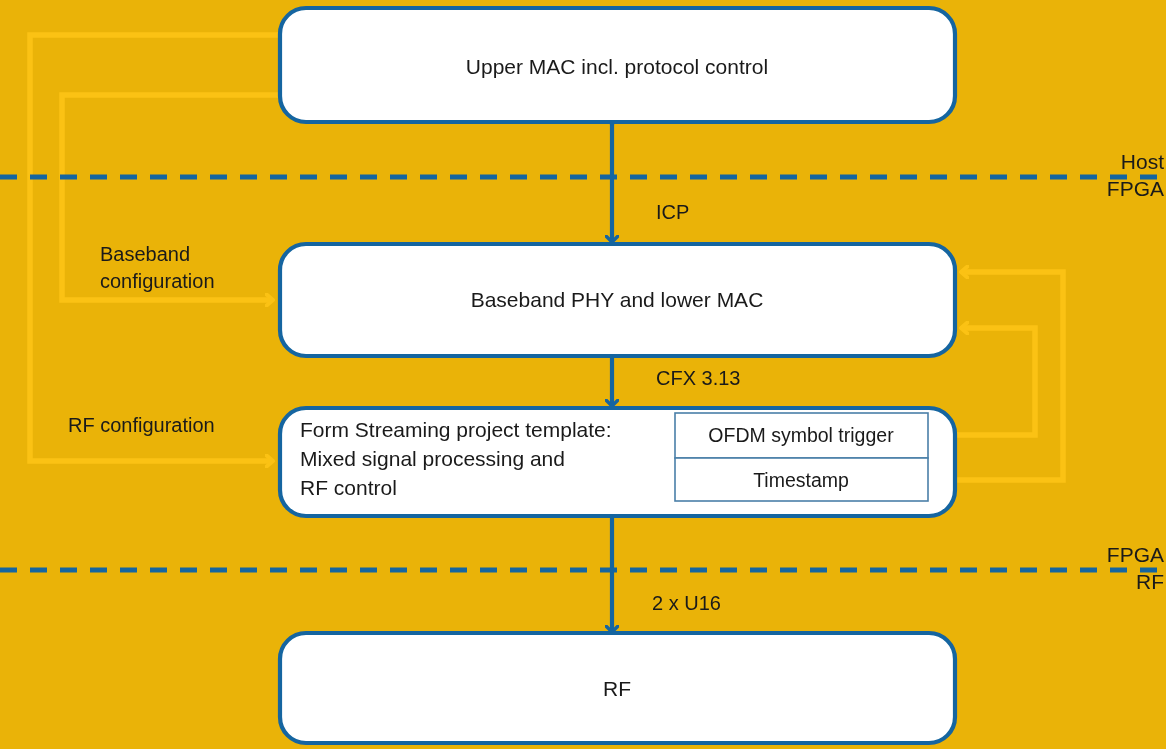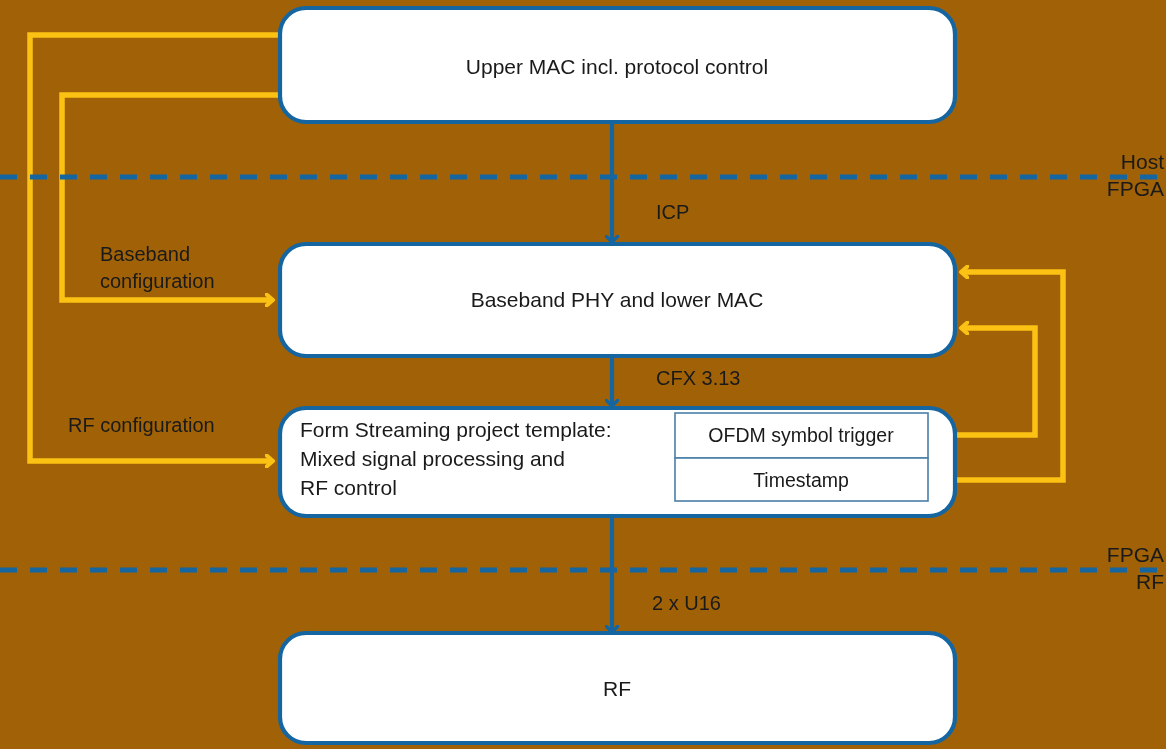--- a/index.html
+++ b/index.html
@@ -7,21 +7,21 @@
     padding: 0;
     background: #ffffff;
   }
   body {
     font-family: "Liberation Sans", sans-serif;
   }
   #diagram-root {
     position: relative;
     width: 1166px;
     height: 749px;
-    background: #a16207;
+    background: #eab308;
     overflow: hidden;
   }
   #diagram-svg {
     position: absolute;
     left: 0;
     top: 0;
     width: 1166px;
     height: 749px;
   }
   .blk-label {

